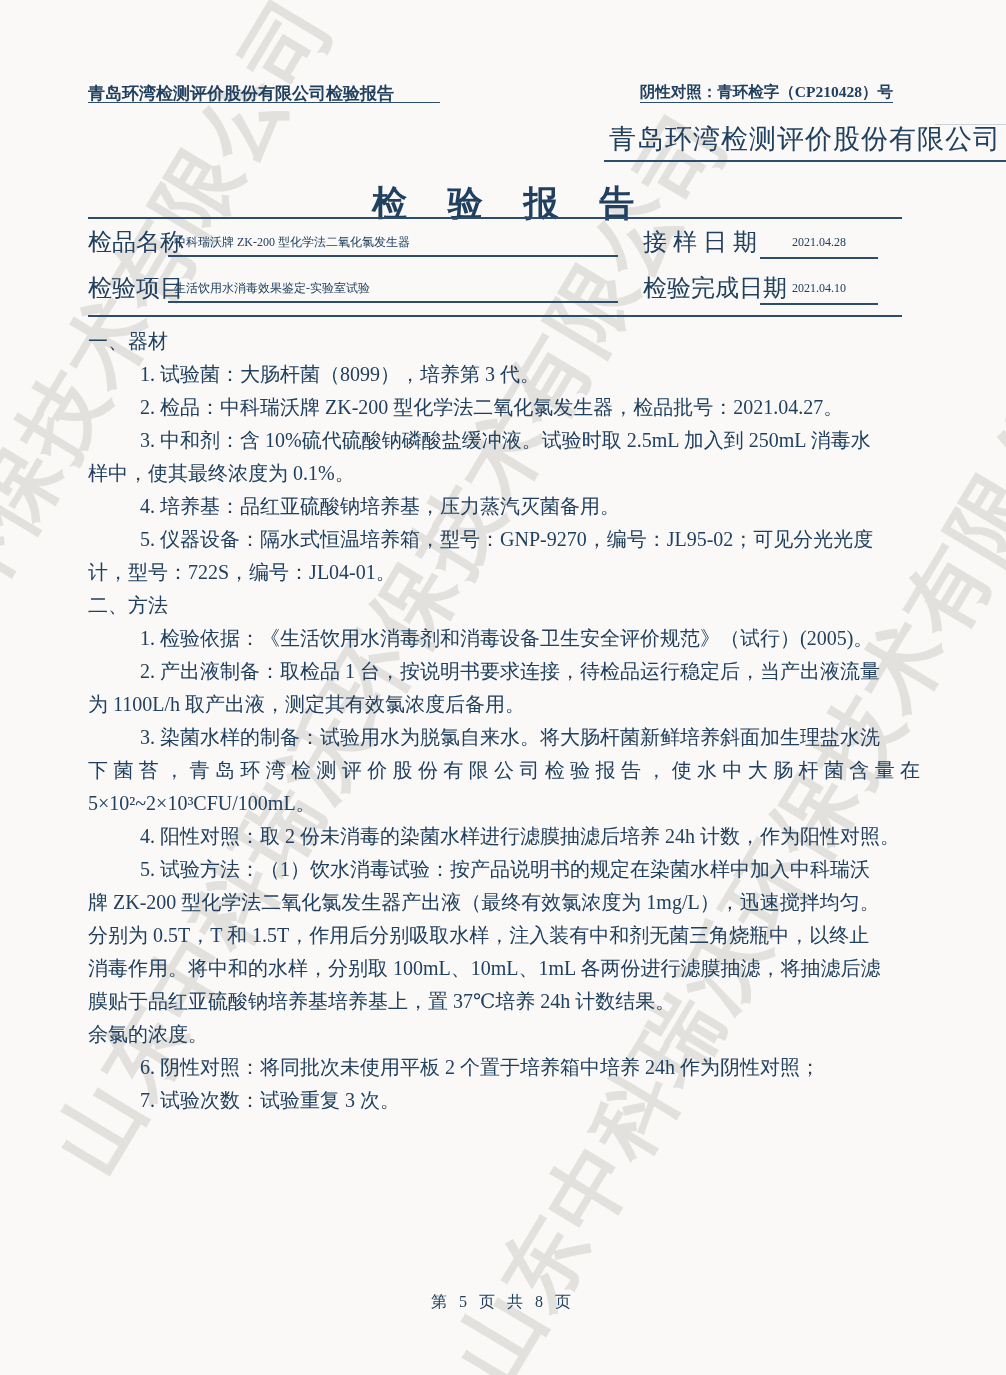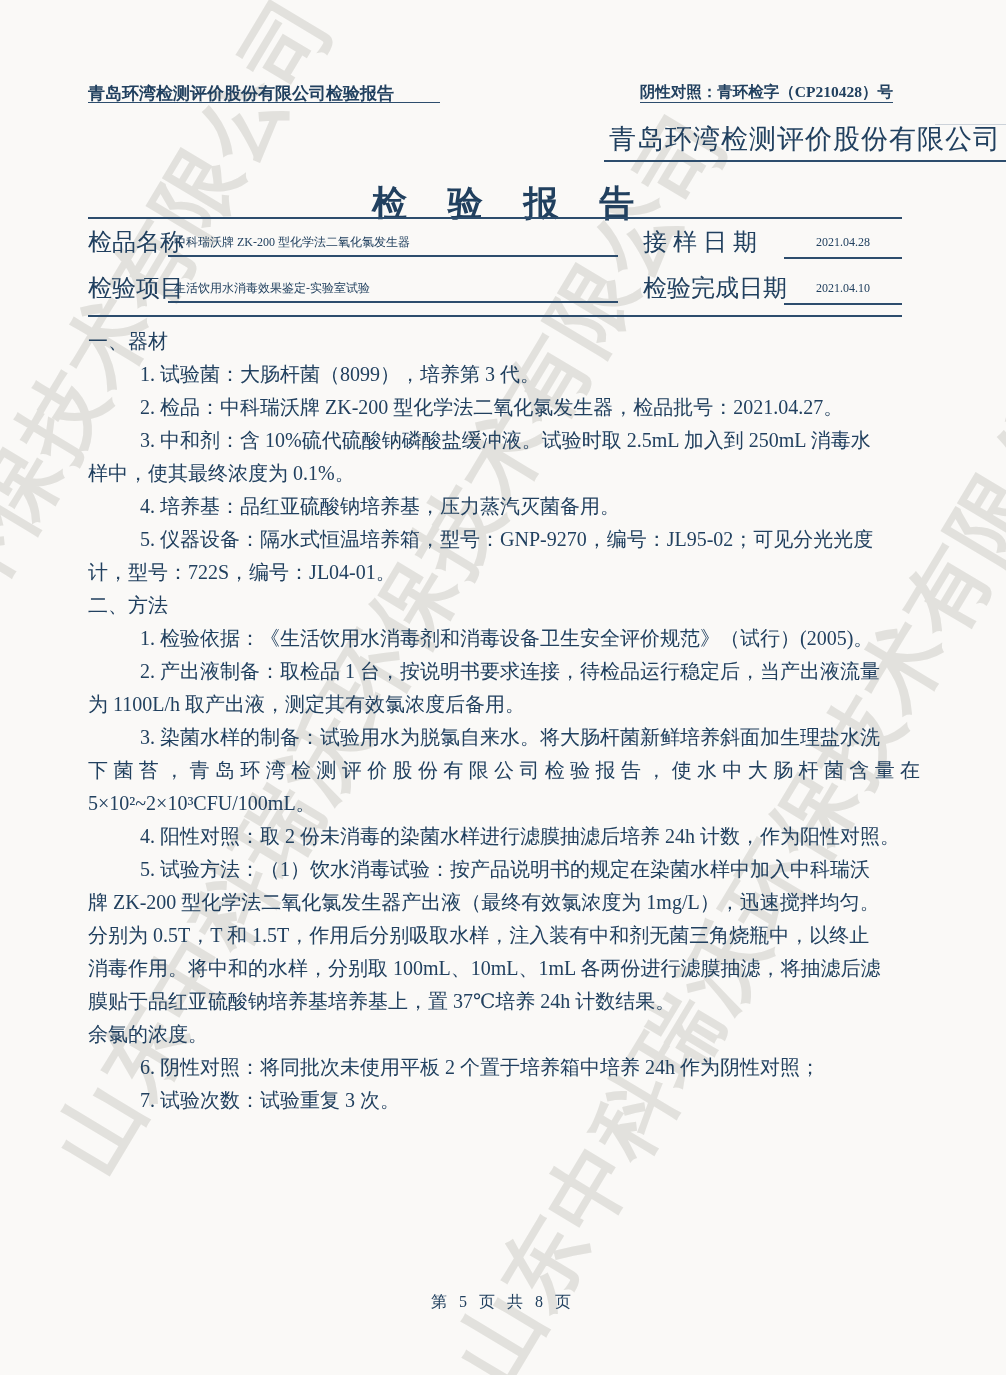--- a/index.html
+++ b/index.html
@@ -74,21 +74,21 @@
   .field-label{position:absolute;font-size:24px;z-index:1;white-space:nowrap;}
   .field-value{
     position:absolute;font-size:12px;z-index:1;white-space:nowrap;
     border-bottom:2px solid #2d4d6d;
   }
   .f-r1{top:229px;height:28px;line-height:26px;}
   .f-r2{top:275px;height:28px;line-height:26px;}
   .f-label1{left:88px;}
   .f-value1{left:168px;width:450px;padding-left:6px;box-sizing:border-box;}
   .f-label2{left:643px;}
-  .f-value2{left:784px;width:118px;text-align:center;}
+  .f-value2{left:760px;width:118px;text-align:center;}
   
   .body-text{
     position:absolute;left:88px;top:325px;width:832px;z-index:1;
     font-size:20px;
   }
   .bline{height:33px;line-height:33px;white-space:nowrap;}
   .bline.indent{padding-left:52px;}
   .bline.indent-sm{padding-left:45px;}
   .bline.stretch{
     white-space:normal;

